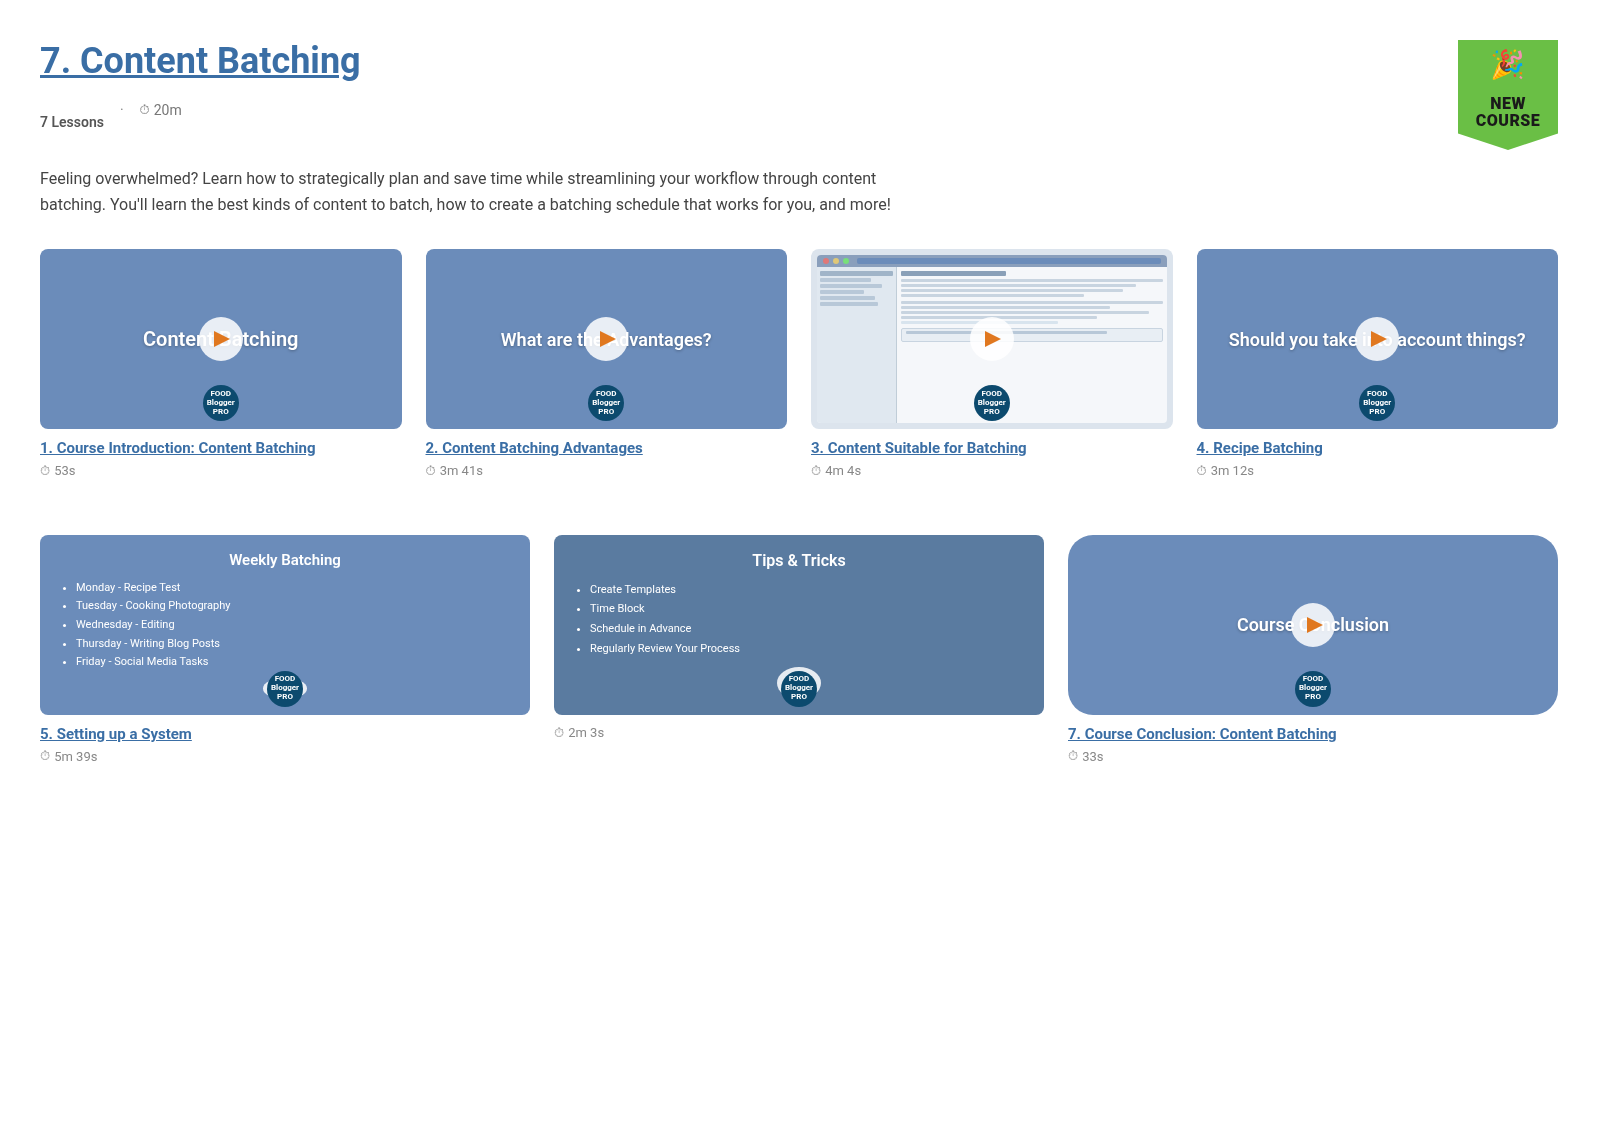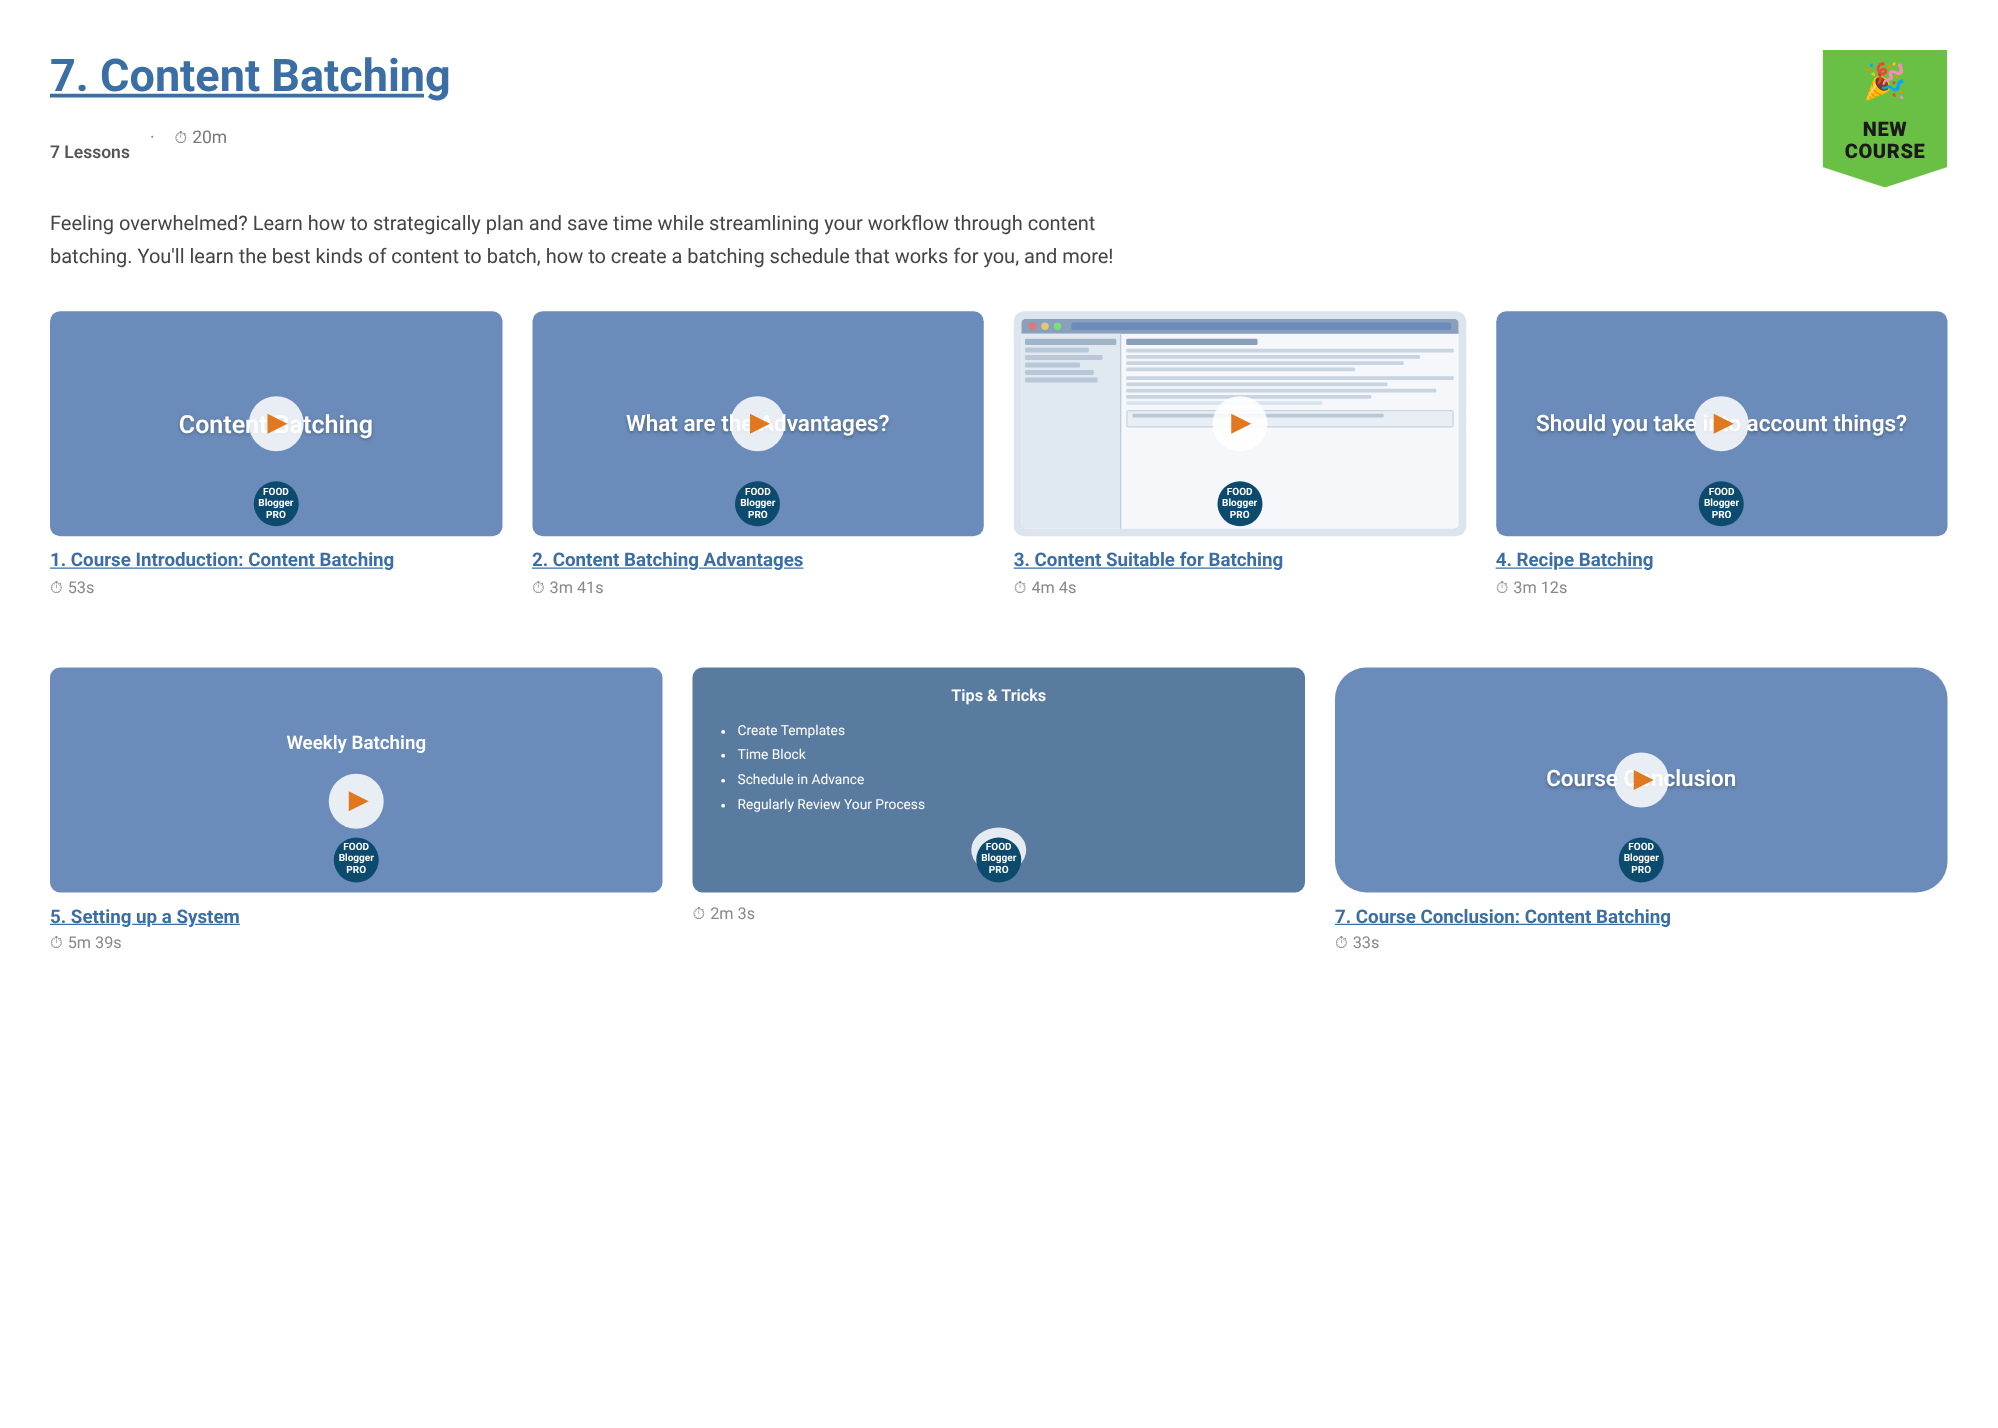--- a/index.html
+++ b/index.html
@@ -212,21 +212,21 @@
 
     
     .thumb-6 {
       background: #5a7ba0;
       flex-direction: column;
       align-items: flex-start;
       padding: 16px 20px;
     }
     .tips-title {
       color: #fff;
-      font-size: 13px;
+      font-size: 16px;
       font-weight: 600;
       text-align: center;
       width: 100%;
       margin-bottom: 10px;
     }
     .tips-list {
       list-style: disc;
       padding-left: 16px;
       color: #fff;
       font-size: 11px;
@@ -371,20 +371,27 @@
 
 </div>
 
 <div class="section-divider"></div>
 
 <div class="lessons-grid-bottom">
 
   <div class="lesson-card">
     <div class="lesson-thumbnail thumb-5">
       <div class="weekly-title">Weekly Batching</div>
+      <ul class="weekly-list">
+        <li>Monday - Recipe Test</li>
+        <li>Tuesday - Cooking Photography</li>
+        <li>Wednesday - Editing</li>
+        <li>Thursday - Writing Blog Posts</li>
+        <li>Friday - Social Media Tasks</li>
+      </ul>
       <div class="play-btn" style="top:auto;left:auto;transform:none;position:relative;margin-top:6px;align-self:center;"></div>
       <div class="fbp-badge" style="position:absolute;bottom:8px;left:50%;transform:translateX(-50%);">FOOD<br>Blogger<br>PRO</div>
     </div>
     <a class="lesson-title-link">5. Setting up a System</a>
     <div class="lesson-duration">
       <span>⏱</span>
       <span>5m 39s</span>
     </div>
   </div>
 

